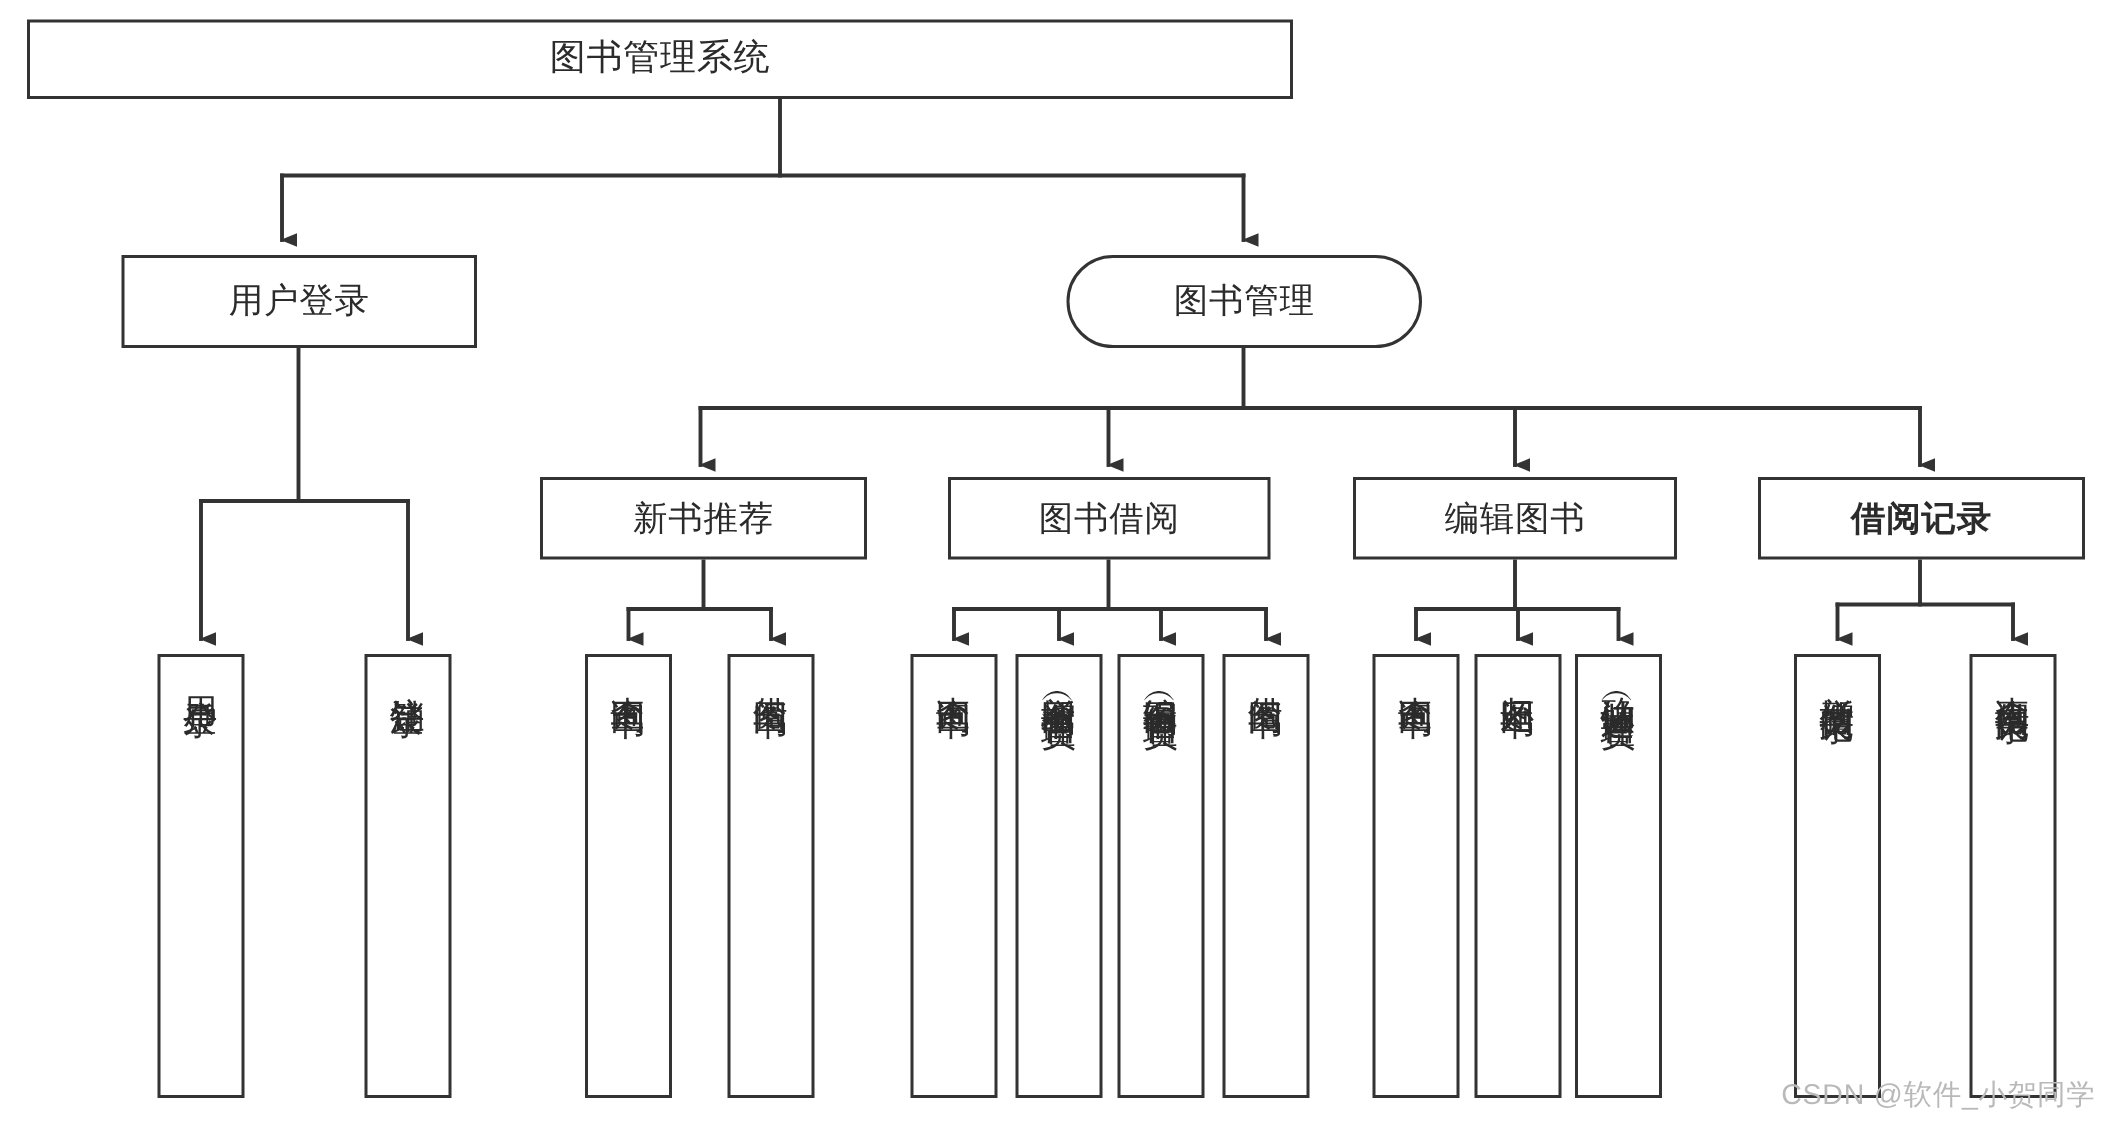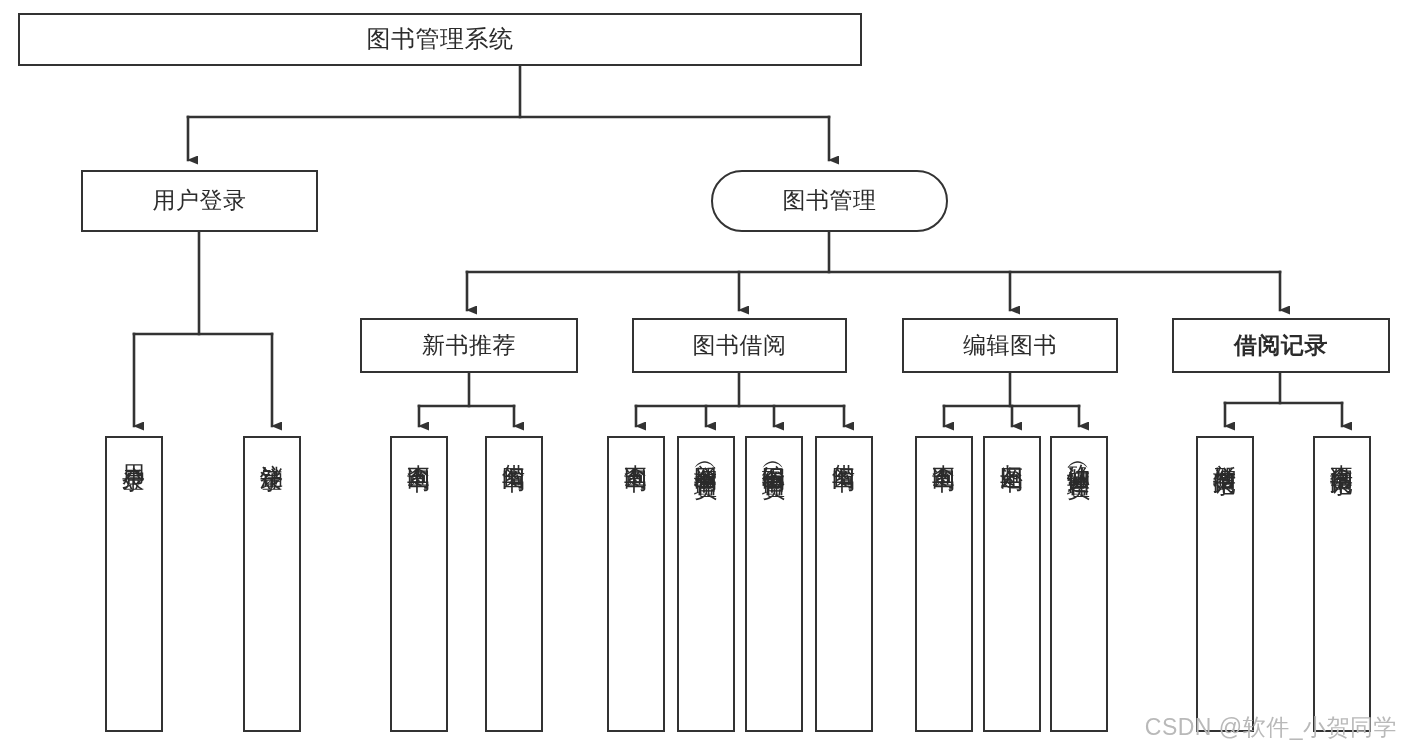--- a/index.html
+++ b/index.html
@@ -61,21 +61,21 @@
     text-orientation: upright;
     font-size: 23px;
     line-height: 1.05;
     letter-spacing: 2px;
     white-space: normal;
   }
   #watermark {
     position: absolute;
     right: 8px;
     bottom: 4px;
-    font-size: 23px;
+    font-size: 19px;
     color: #b9b9b9;
     letter-spacing: 0.5px;
     white-space: nowrap;
     user-select: none;
   }
 </style>
 </head>
 <body>
 
 <div id="diagram-root">

